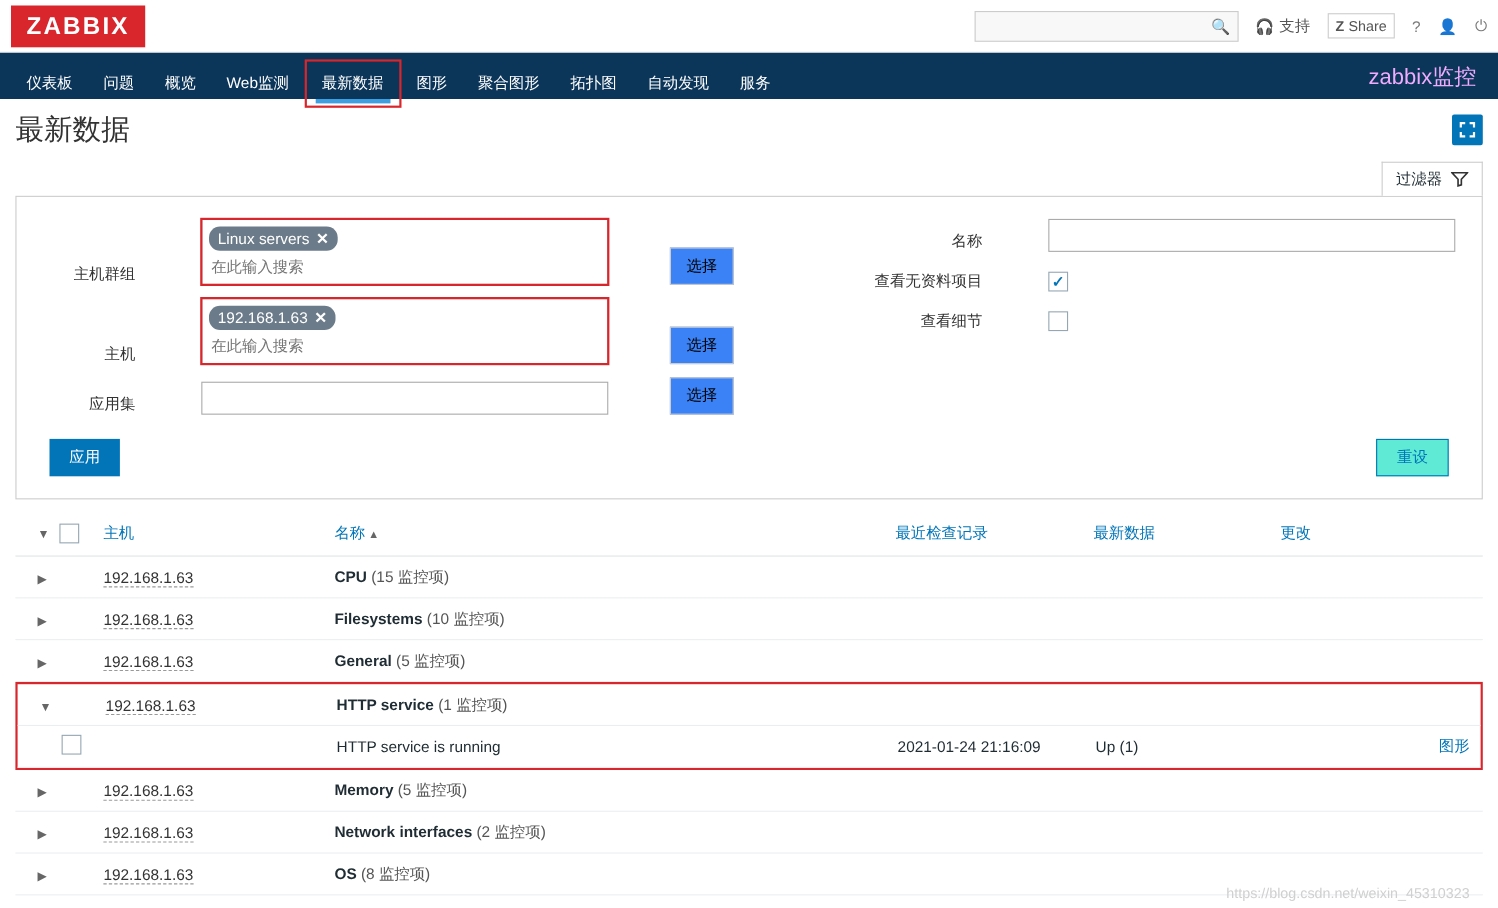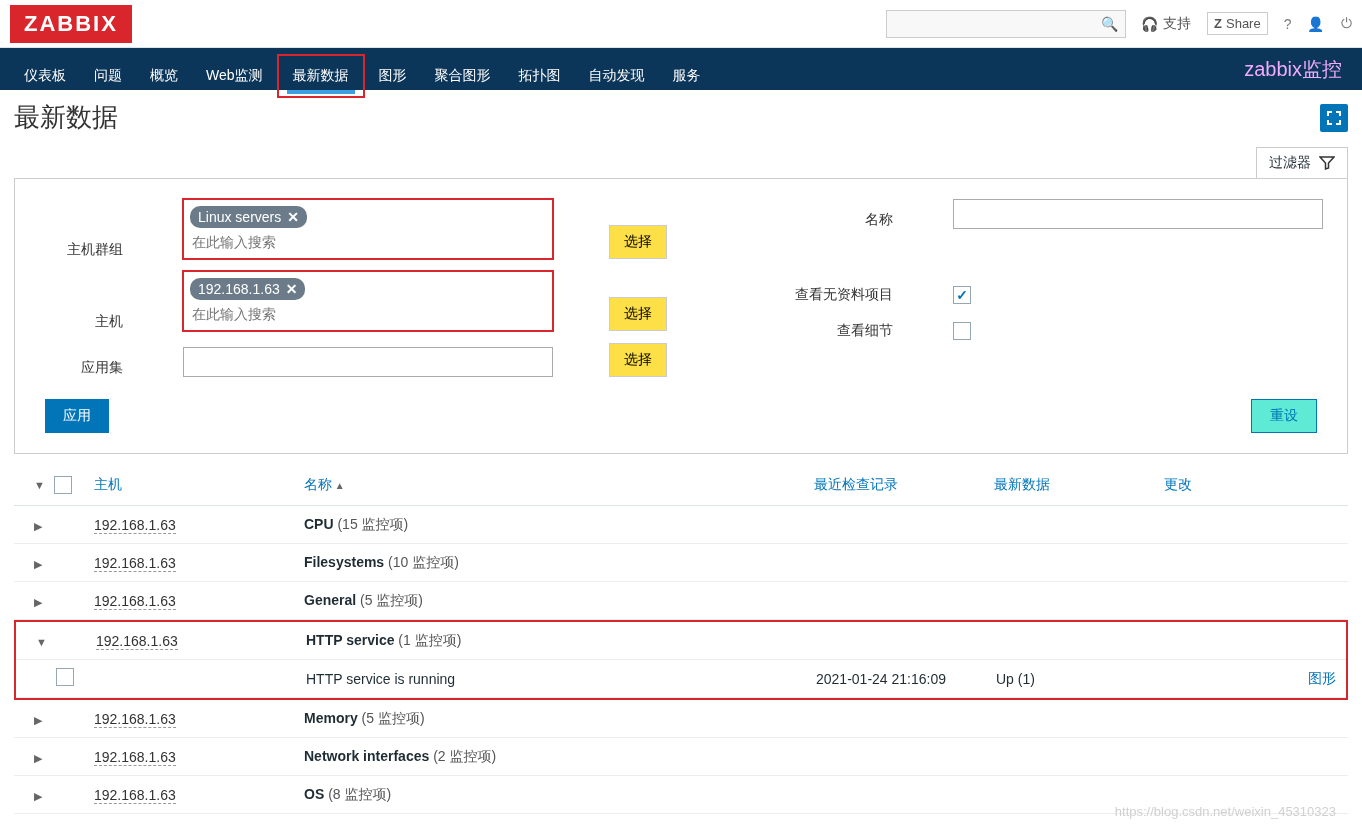--- a/index.html
+++ b/index.html
@@ -38,21 +38,21 @@
 .filter-cols { display:flex; gap:80px; }
 .lcol { flex: 0 0 640px; }
 .rcol { flex: 1; }
 .frow { display:flex; align-items:flex-end; margin-bottom:12px;gap:48px; }
 .flabel { width:90px; text-align:right; padding-right:12px; padding-top:6px; color:#333; font-size:14px;}
 .multisel { border:1px solid #aaa; min-height:34px; width:370px; padding:4px; }
 .multisel.hl { outline:2px solid #d9262c; outline-offset:-1px;}
 .tag { display:inline-flex; align-items:center; background:#6b7b89; color:#fff; padding:3px 8px; border-radius:10px; font-size:14px; margin:2px; gap:6px; }
 .tag .x { cursor:pointer; font-weight:bold; }
 .multisel input { border:none; outline:none; width:100%; padding:4px; font-size:14px; color:#888;}
-.sel-btn { border:1px solid #ccc; background:#fde047; padding:6px 14px; margin-left:8px; cursor:pointer; font-size:14px; height:34px;}
+.sel-btn { border:1px solid #ccc; background:#3b82f6; padding:6px 14px; margin-left:8px; cursor:pointer; font-size:14px; height:34px;}
 .txtinput { border:1px solid #aaa; width:370px; height:30px; padding:0 6px; }
 .chk { width:18px; height:18px; border:1px solid #94a7b3; display:inline-flex; align-items:center; justify-content:center; cursor:pointer; background:#fff;}
 .chk.checked::after { content:'✓'; color:#0275b8; font-weight:bold; font-size:14px;}
 .fbtns { display:flex; justify-content:space-between; gap:12px; margin-top:10px; }
 .btn-primary { background:#0275b8; color:#fff; border:none; padding:8px 18px; font-size:14px; cursor:pointer; }
 .btn-sec { background:#5eead4; color:#0275b8; border:1px solid #0275b8; padding:7px 18px; font-size:14px; cursor:pointer; }
 
 .datatable { margin-top:14px; }
 .thead { display:flex; border-bottom:1px solid #dfe4e7; padding:8px 0; }
 .th { color:#0275b8; font-size:14px; cursor:pointer;}
@@ -162,21 +162,21 @@
           <input class="txtinput" style="">
           <button class="sel-btn">选择</button>
         </div>
       </div>
       <div class="rcol">
         <div class="frow">
           <div class="flabel" style="width:140px;">名称</div>
           <input class="txtinput" style="">
         </div>
         <div class="frow">
-          <div class="flabel" style="width:140px;margin-top:39px;">查看无资料项目</div>
+          <div class="flabel" style="width:140px;">查看无资料项目</div>
           <span class="chk checked"></span>
         </div>
         <div class="frow">
           <div class="flabel" style="width:140px;">查看细节</div>
           <span class="chk"></span>
         </div>
       </div>
     </div>
     <div class="fbtns">
       <button class="btn-primary">应用</button>

